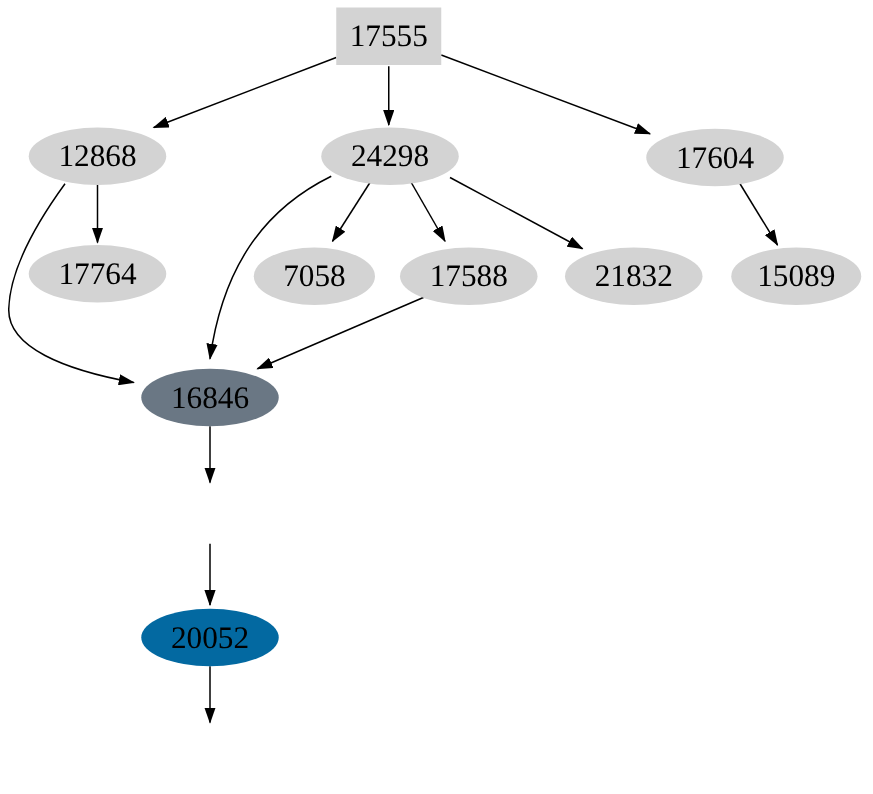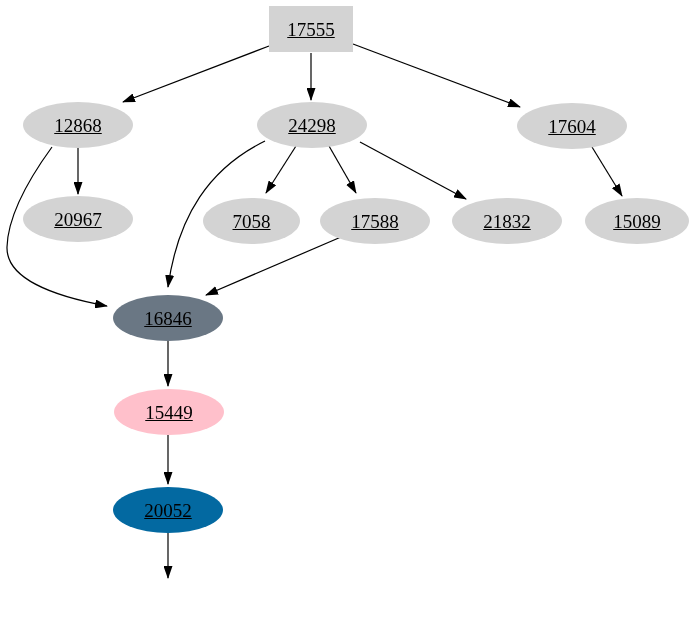--- a/index.html
+++ b/index.html
@@ -9,26 +9,25 @@
     font-family: "Liberation Serif", "DejaVu Serif", serif;
     position: relative;
     overflow: hidden;
   }
   #graph-canvas { position: absolute; inset: 0; width: 698px; height: 635px; }
   .edges-layer { position: absolute; left: 0; top: 0; pointer-events: none; }
   .edge { fill: none; stroke: #000000; stroke-width: 1.2px; }
   .node {
     position: absolute;
     display: flex; align-items: center; justify-content: center;
-    font-size: 19px; color: #000000;
+    font-size: 25px; color: #000000;
     background: #d3d3d3;
     text-align: right;
     line-height: 1;
     user-select: none;
-    text-decoration: underline;
   }
   .node.ellipse { border-radius: 50%; }
   .node.box { border-radius: 0; }
 </style>
 </head>
 <body>
 
 <div id="graph-canvas">
 
   <svg class="edges-layer" width="698" height="635" viewBox="0 0 698 635">
@@ -63,21 +62,21 @@
 
   <div class="node ellipse" style="left: 257px; top: 102px; width: 110px; height: 46px; background-color: rgb(211, 211, 211);">
     <span>24298</span>
   </div>
 
   <div class="node ellipse" style="left: 517px; top: 103px; width: 110px; height: 46px; background-color: rgb(211, 211, 211);">
     <span>17604</span>
   </div>
 
   <div class="node ellipse" style="left: 23px; top: 196px; width: 110px; height: 46px; background-color: rgb(211, 211, 211);">
-    <span>20967</span>
+    <span>17764</span>
   </div>
 
   <div class="node ellipse" style="left: 203px; top: 198px; width: 97px; height: 46px; background-color: rgb(211, 211, 211);">
     <span>7058</span>
   </div>
 
   <div class="node ellipse" style="left: 320px; top: 198px; width: 110px; height: 46px; background-color: rgb(211, 211, 211);">
     <span>17588</span>
   </div>
 
@@ -86,22 +85,19 @@
   </div>
 
   <div class="node ellipse" style="left: 585px; top: 198px; width: 104px; height: 46px; background-color: rgb(211, 211, 211);">
     <span>15089</span>
   </div>
 
   <div class="node ellipse" style="left: 113px; top: 295px; width: 110px; height: 46px; background-color: rgb(106, 119, 132);">
     <span>16846</span>
   </div>
 
-  <div class="node ellipse" style="left: 114px; top: 389px; width: 110px; height: 46px; background-color: rgb(255, 192, 203);">
-    <span>15449</span>
-  </div>
 
   <div class="node ellipse" style="left: 113px; top: 487px; width: 110px; height: 46px; background-color: #0369a1;">
     <span>20052</span>
   </div>
 
 
 </div>
 
 </body></html>

